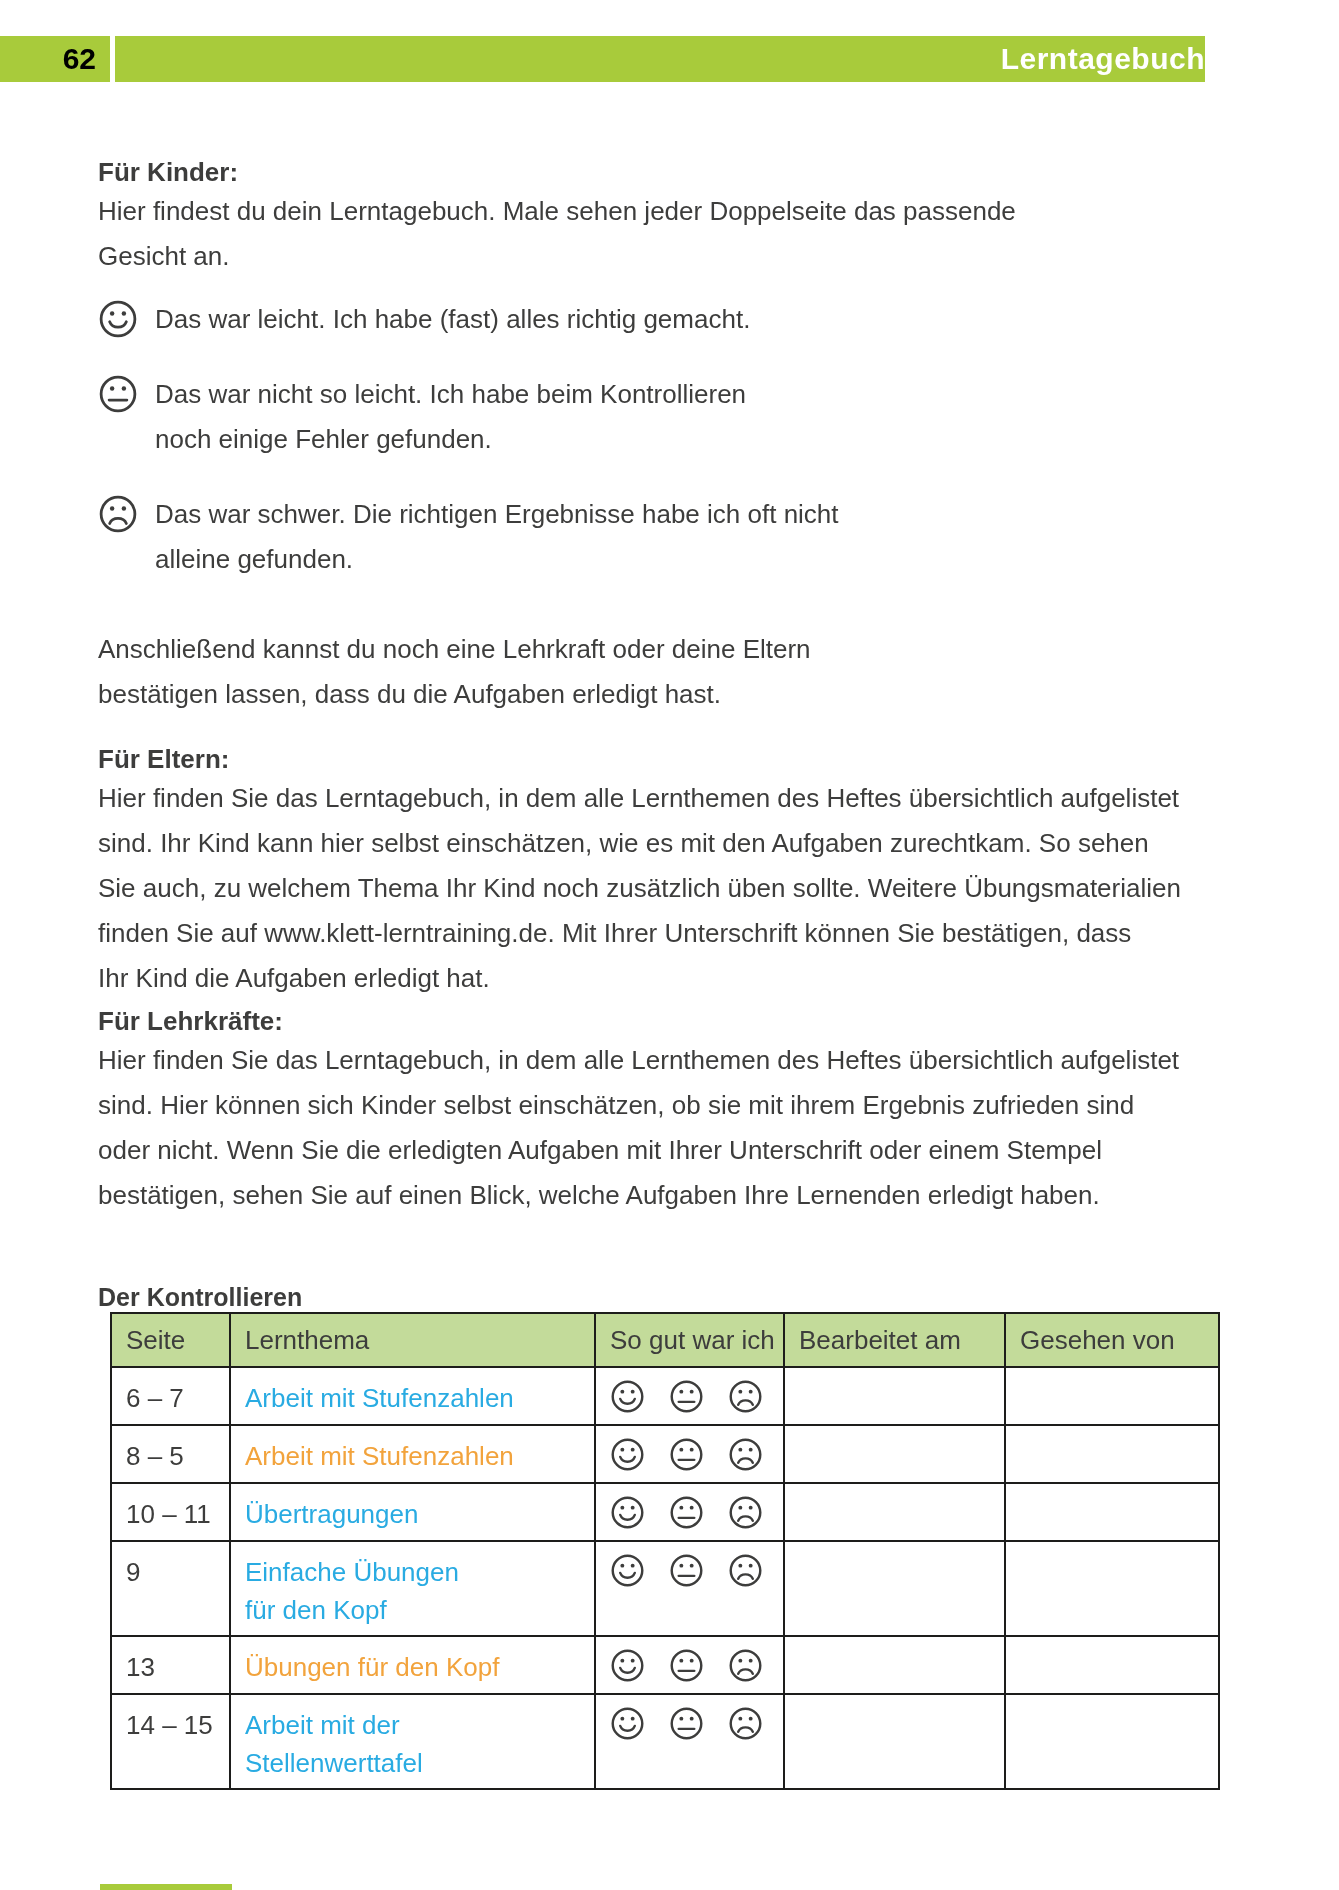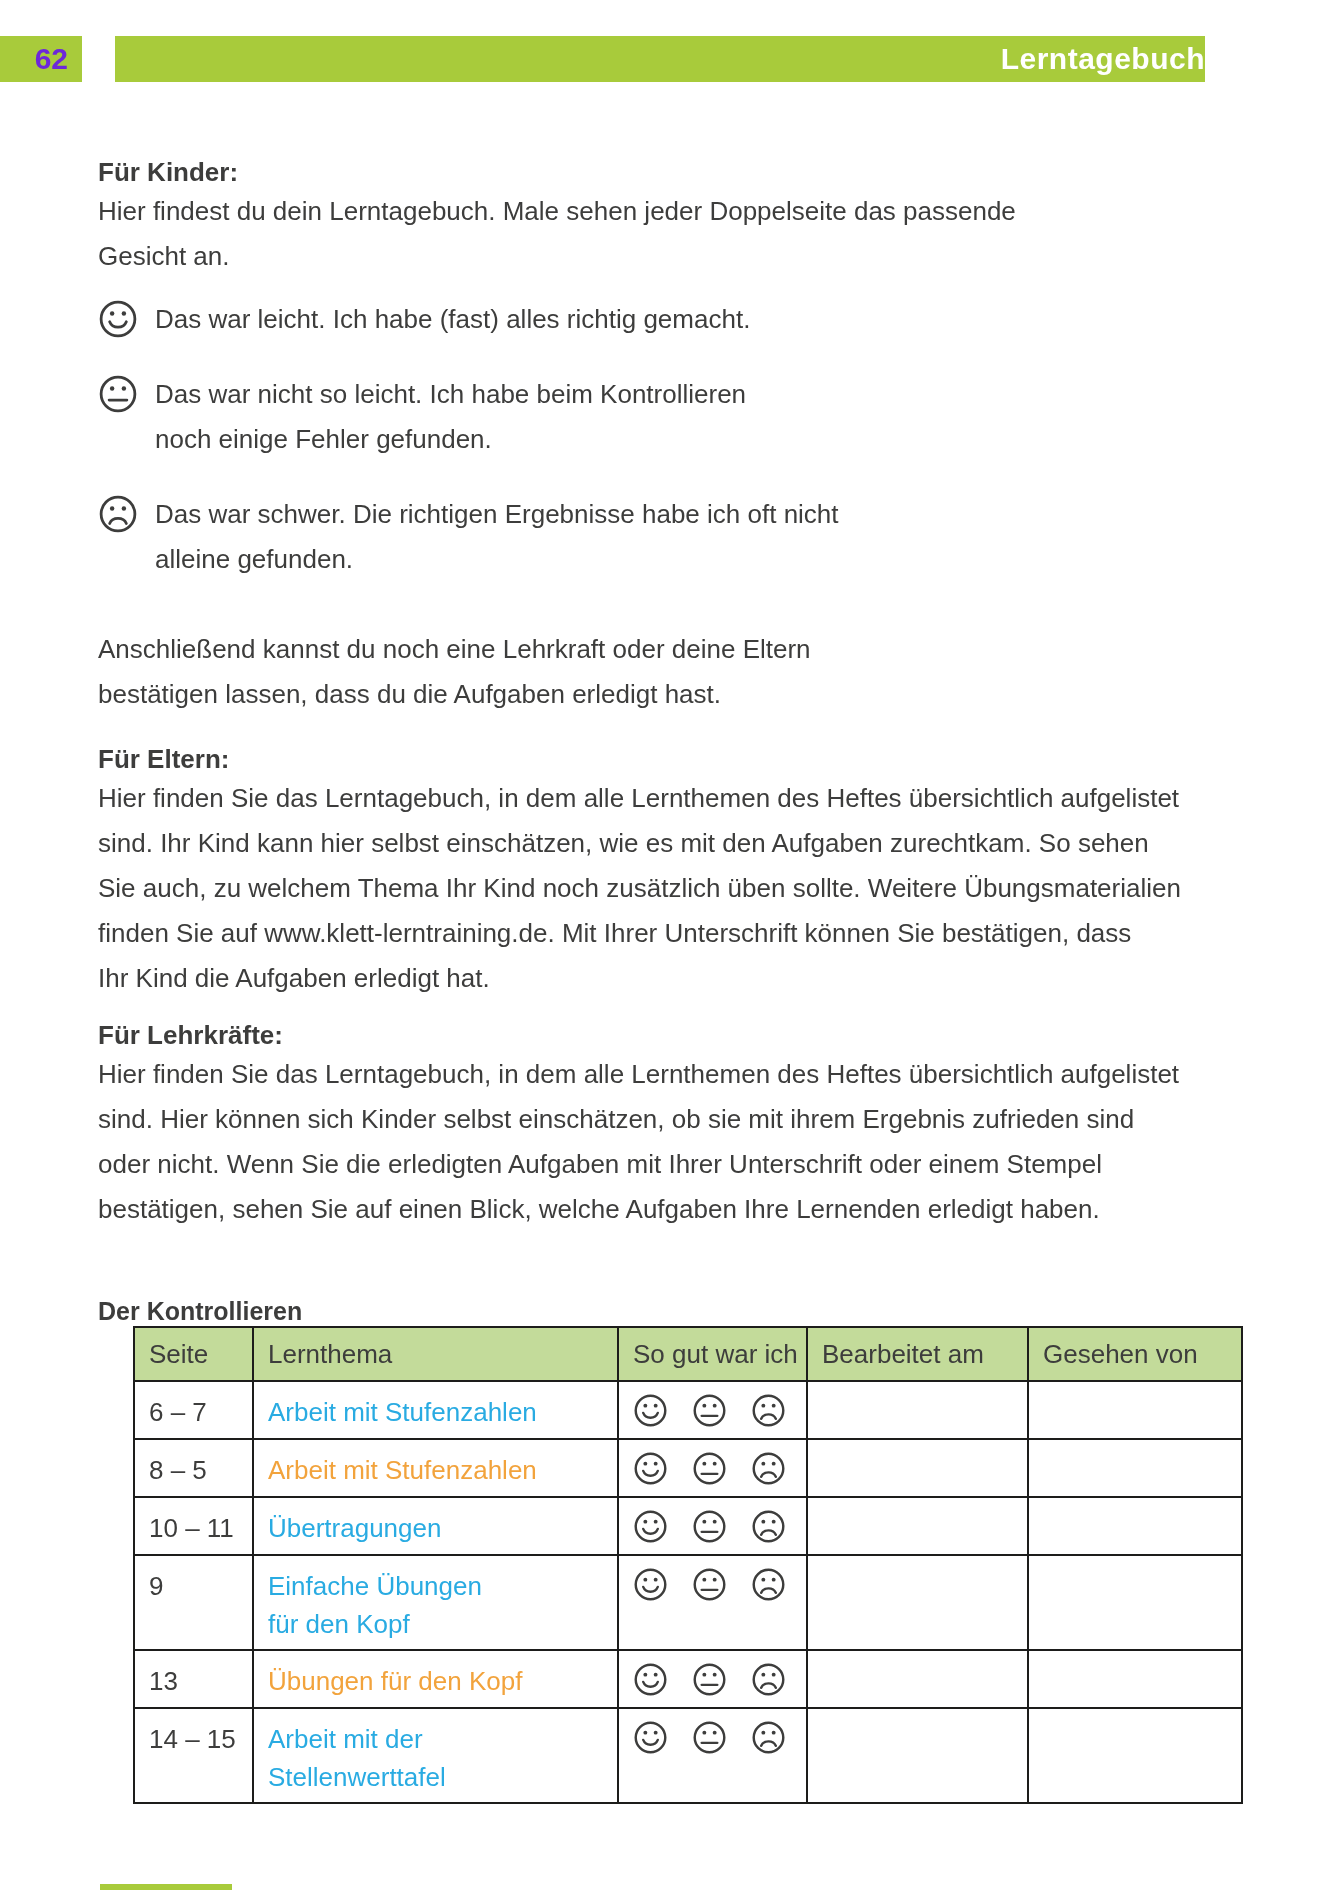--- a/index.html
+++ b/index.html
@@ -11,46 +11,46 @@
     --border:#1d1d1b;
   }
   *{box-sizing:border-box;}
   html,body{margin:0;padding:0;}
   body{
     width:1339px;height:1890px;position:relative;background:#ffffff;
     font-family:"Liberation Sans", sans-serif;color:var(--ink);overflow:hidden;
   }
   
   .pagenum-box{
-    position:absolute;left:0;top:36px;width:82px;height:46px;background:var(--green);
+    position:absolute;left:0;top:36px;width:110px;height:46px;background:var(--green);
     display:flex;align-items:center;justify-content:flex-end;padding-right:14px;
-    color:#6d28d9;font-weight:bold;font-size:30px;
+    color:#000000;font-weight:bold;font-size:30px;
   }
   .title-bar{
     position:absolute;left:115px;top:36px;width:1090px;height:46px;background:var(--green);
     display:flex;align-items:center;justify-content:flex-end;
     color:#fff;font-weight:bold;font-size:30px;letter-spacing:0.5px;
   }
   
   .content{position:absolute;left:98px;top:155px;width:1230px;}
   .sec-heading{font-size:26px;font-weight:bold;line-height:34px;margin:0;}
   .para{font-size:26px;line-height:45px;margin:0;white-space:pre-line;}
   .h-eltern{margin-top:25px;}
-  .h-lehr{margin-top:17px;}
+  .h-lehr{margin-top:3px;}
   .outro{margin-top:45px;}
   
   .legend{margin-top:18px;}
   .legend-item{display:flex;gap:17px;align-items:flex-start;}
   .legend-item + .legend-item{margin-top:30px;}
   .legend-icon{flex:0 0 40px;height:40px;margin-top:2px;}
   .legend-text{font-size:26px;line-height:45px;white-space:pre-line;}
   
   .table-title{font-size:25px;font-weight:bold;line-height:30px;margin:64px 0 0 0;}
   table.diary{
-    border-collapse:collapse;table-layout:fixed;margin-left:35px;margin-top:0;
+    border-collapse:collapse;table-layout:fixed;margin-left:12px;margin-top:0;
     width:1108px;
   }
   table.diary col.w-seite{width:119px;}
   table.diary col.w-thema{width:365px;}
   table.diary col.w-rating{width:189px;}
   table.diary col.w-bearb{width:221px;}
   table.diary col.w-geseh{width:214px;}
   table.diary th, table.diary td{border:2px solid var(--border);}
   table.diary th{
     background:var(--light-green);height:54px;font-weight:normal;font-size:26px;

